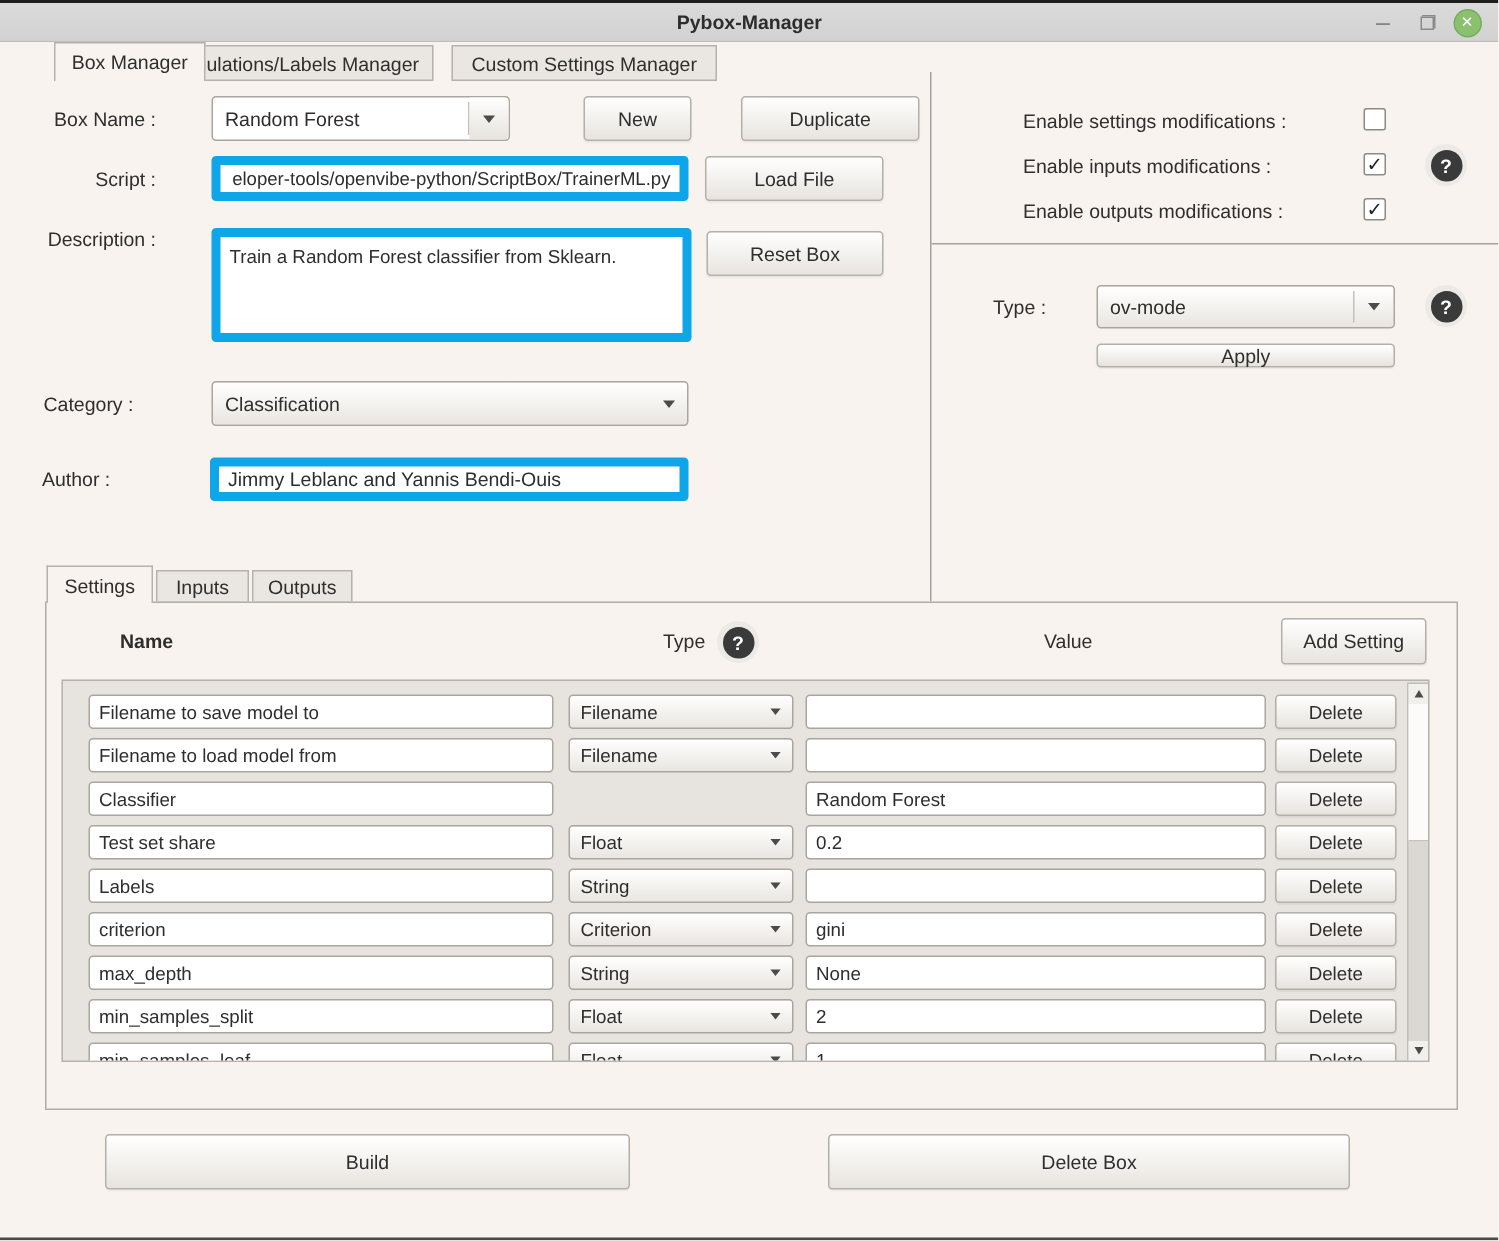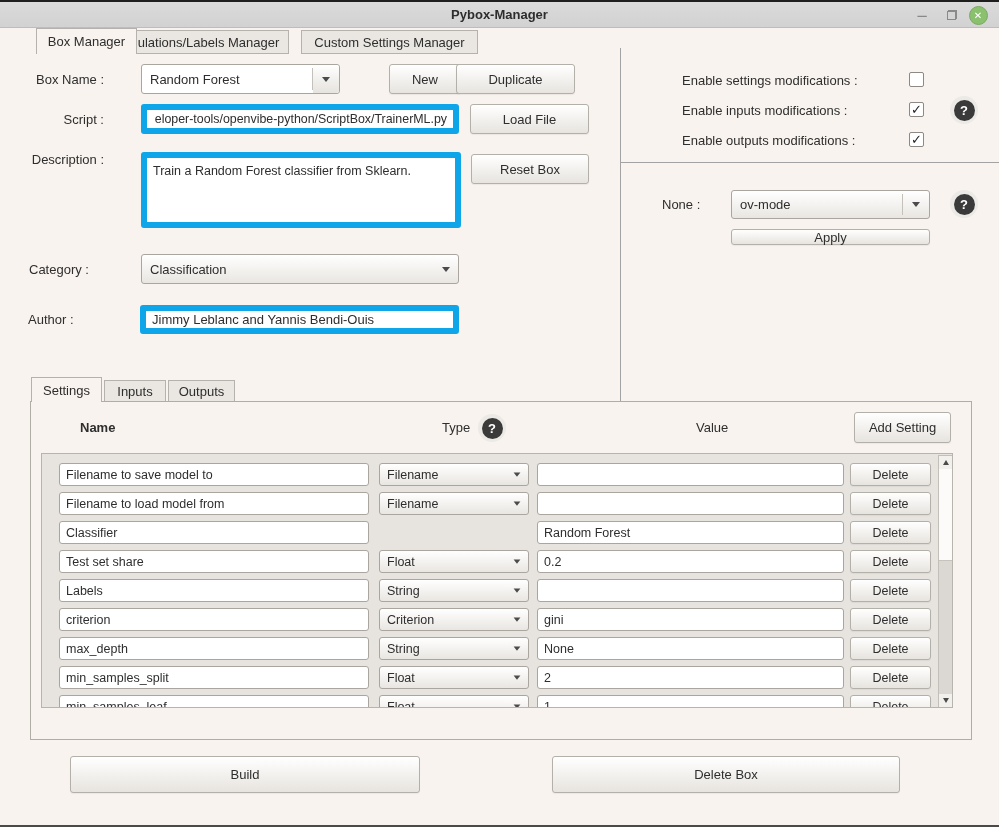--- a/index.html
+++ b/index.html
@@ -113,21 +113,21 @@
 
   <div class="label r-label" style="left:0;top:72px;width:104px;">Box Name :</div>
   <div class="combo" style="left:141px;top:64px;width:199px;height:30px;background:#fff;">
     <span class="combo-text">Random Forest</span>
     <span class="combo-sep"></span>
     <span class="arrow-box" style="background:linear-gradient(#ffffff,#f0eeea 60%,#e7e4df);border-radius:0 3px 3px 0;">
         <span class="arrow-down"></span>
       </span>
   </div>
   <div class="btn" style="left:389px;top:64px;width:72px;height:30px;">New</div>
-  <div class="btn" style="left:456px;top:64px;width:119px;height:30px;">Duplicate</div>
+  <div class="btn" style="left:494px;top:64px;width:119px;height:30px;">Duplicate</div>
 
   <div class="label r-label" style="left:0;top:112px;width:104px;">Script :</div>
   <div class="input" style="left:141px;top:104px;width:318px;height:30px;font-size:12.4px;justify-content:flex-end;">eloper-tools/openvibe-python/ScriptBox/TrainerML.py</div>
   <div class="btn" style="left:470px;top:104px;width:119px;height:30px;">Load File</div>
 
   <div class="label r-label" style="left:0;top:152px;width:104px;">Description :</div>
   <div class="input textarea" style="left:141px;top:152px;width:320px;height:76px;">Train a Random Forest classifier from Sklearn.</div>
   <div class="btn" style="left:471px;top:154px;width:118px;height:30px;">Reset Box</div>
 
   <div class="label" style="left:29px;top:262px;">Category :</div>
@@ -148,21 +148,21 @@
   <div class="label" style="left:682px;top:103px;">Enable inputs modifications :</div>
   <div class="checkbox" style="left:909px;top:102px;">✓</div>
 
   <div class="label" style="left:682px;top:133px;">Enable outputs modifications :</div>
   <div class="checkbox" style="left:909px;top:132px;">✓</div>
 
   <div class="help-outer" style="left:950px;top:96px;">
     <span class="help-inner">?</span>
   </div>
 
-  <div class="label" style="left:662px;top:197px;">None :</div>
+  <div class="label" style="left:662px;top:197px;">Type :</div>
   <div class="combo" style="left:731px;top:190px;width:199px;height:29px;">
     <span class="combo-text">ov-mode</span>
     <span class="combo-sep"></span>
     <span class="arrow-box">
         <span class="arrow-down"></span>
       </span>
   </div>
   <div class="help-outer" style="left:950px;top:190px;">
     <span class="help-inner">?</span>
   </div>

